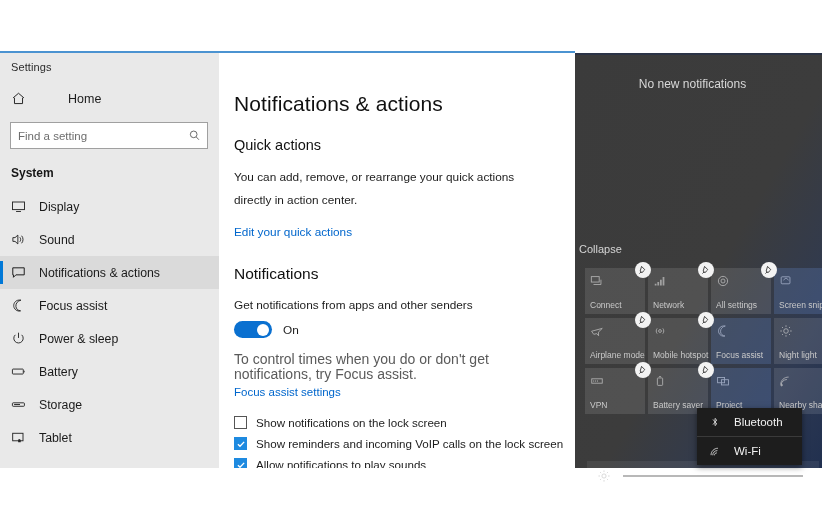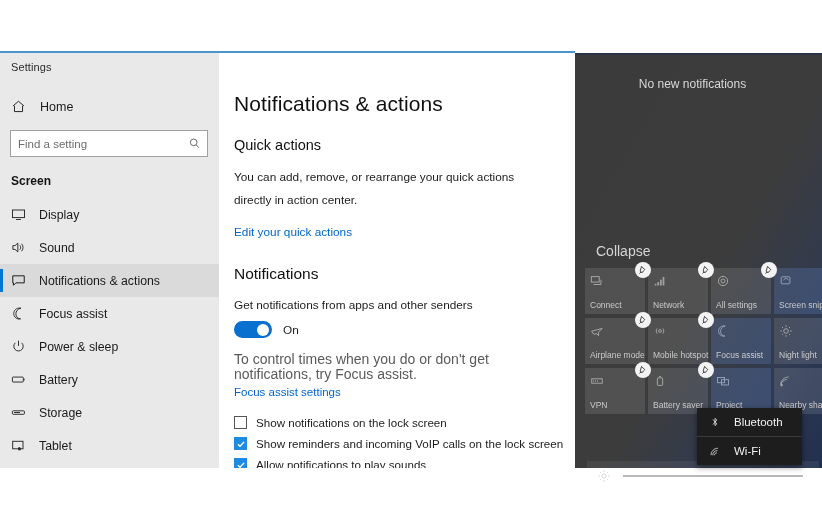--- a/index.html
+++ b/index.html
@@ -46,22 +46,23 @@
   .titlebar .title-text {
     font-size: 11px;
     color: #2b2b2b;
     letter-spacing: 0.1px;
   }
   .home-row {
     display: flex;
     align-items: center;
     height: 29px;
     padding-left: 11px;
-    margin-top: 11px;
+    margin-top: 3px;
     cursor: default;
+    gap: 28px;
   }
   .home-row .ico { width: 24px; display:flex; align-items:center; }
   .home-row .lbl {
     font-size: 12.5px;
     color: #1c1c1c;
     margin-left: 5px;
   }
   .search-wrap {
     margin: 9px 11px 17px 10px;
     height: 25px;
@@ -264,22 +265,22 @@
     left: 0; top: 24px;
     width: 247px;
     text-align: center;
     font-size: 12px;
     color: #d8d8d8;
     padding-right: 12px;
     box-sizing: border-box;
   }
   .collapse {
     position: absolute;
-    left: 21px; top: 190px;
-    font-size: 14px;
+    left: 4px; top: 190px;
+    font-size: 11px;
     color: #d5d5d5;
     cursor: pointer;
   }
   .tiles {
     position: absolute;
     left: 10px; top: 215px;
     width: 260px;
     display: flex;
     flex-wrap: wrap;
   }
@@ -393,21 +394,21 @@
       <div class="search-wrap">
         <input type="text" placeholder="Find a setting" style="">
         <span class="search-ico">
           <svg width="13" height="13" viewBox="0 0 16 16" fill="none" stroke="#4a4a4a" stroke-width="1">
             <circle cx="7" cy="6.6" r="4.1"></circle>
             <path d="M10.1 9.7 L13.4 13.2"></path>
           </svg>
         </span>
       </div>
 
-      <div class="section-head">Screen</div>
+      <div class="section-head">System</div>
 
       <div class="nav-list">
 
         <div class="nav-item">
           <span class="ico">
             <svg width="15" height="15" viewBox="0 0 16 16" fill="none" stroke="#262626" stroke-width="1">
               <rect x="1.6" y="3.2" width="12.8" height="8.1"></rect>
               <path d="M5.4 13.3 H10.6"></path>
             </svg>
           </span>

